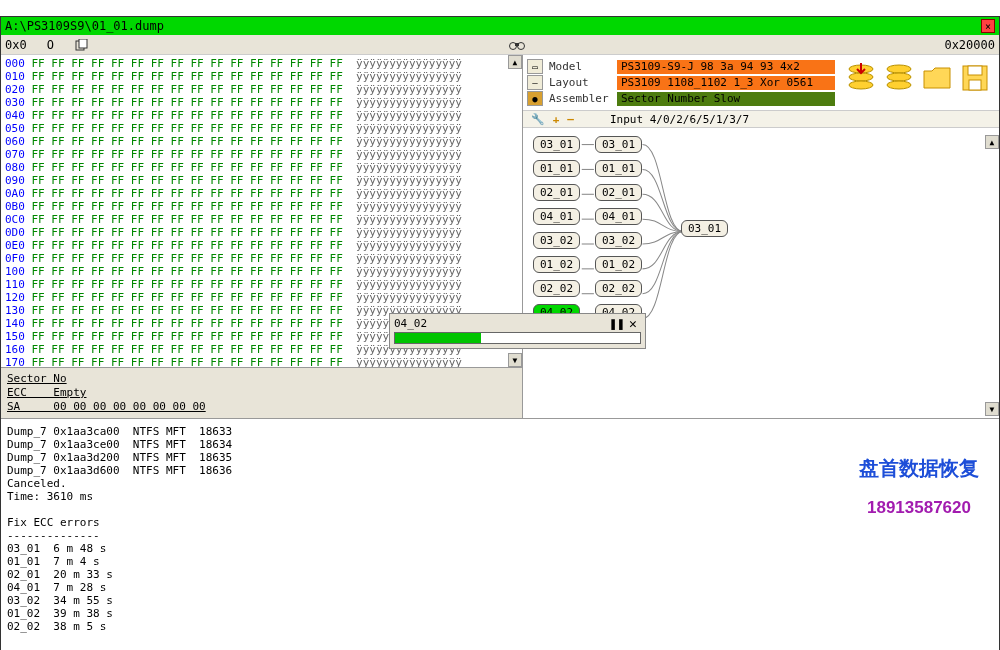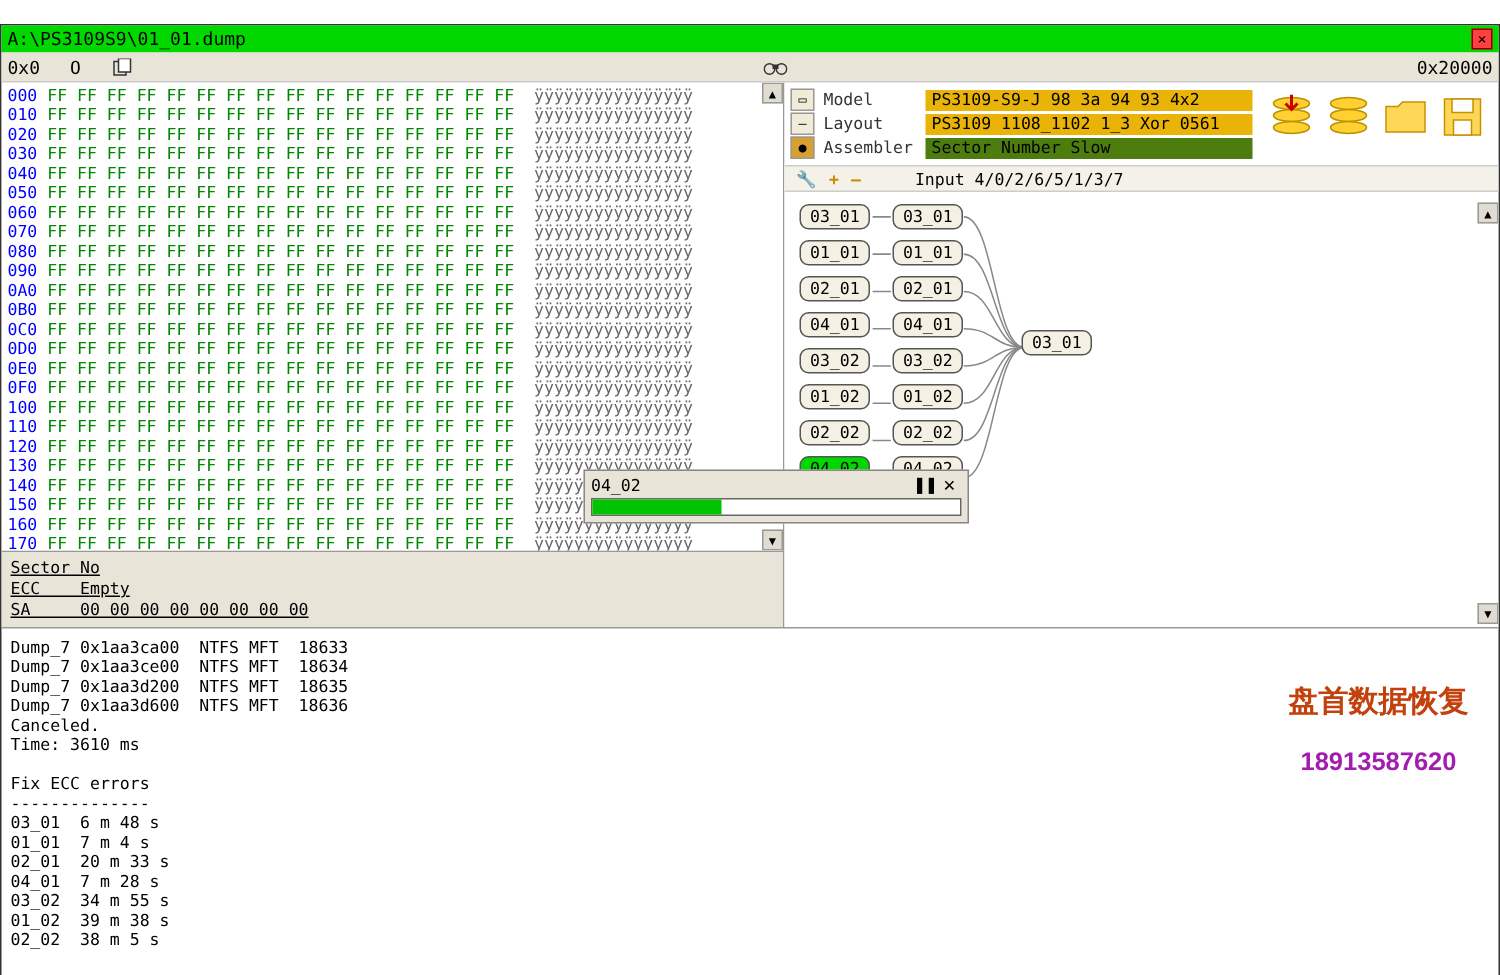--- a/index.html
+++ b/index.html
@@ -19,37 +19,37 @@
 .hex-line .hv { color: #008800; }
 .hex-line .asc { color: #666; }
 .sector { background: #e8e4d8; border-top: 1px solid #999; padding: 4px 6px; font-family: monospace; font-size: 11px; white-space: pre; line-height: 14px; text-decoration: underline; }
 .log { border-top: 1px solid #999; padding: 6px; font-family: monospace; font-size: 11px; white-space: pre; line-height: 13px; position: relative; }
 .rside-toolbar { display: flex; align-items: flex-start; gap: 6px; padding: 4px; }
 .tree-icons { display: flex; flex-direction: column; gap: 1px; }
 .tree-icons .ti { width: 16px; height: 15px; background: #f0ecd8; border: 1px solid #999; display: flex; align-items: center; justify-content: center; font-size: 9px; }
 .props { flex: 1; display: flex; flex-direction: column; gap: 1px; font-size: 11px; }
 .prop-row { display: flex; height: 15px; align-items: center; }
 .prop-row .k { width: 68px; color: #333; }
-.prop-row .v { flex: 1; background: #eab308; padding: 0 4px; height: 14px; line-height: 14px; }
+.prop-row .v { flex: 1; background: #f97316; padding: 0 4px; height: 14px; line-height: 14px; }
 .prop-row.sel .v { background: #4d7c0f; }
 .big-icons { display: flex; gap: 2px; padding: 2px; }
 .big-icons .bi { width: 36px; height: 34px; display: flex; align-items: center; justify-content: center; }
 .strip2 { display: flex; align-items: center; gap: 8px; padding: 2px 8px; border-top: 1px solid #ccc; border-bottom: 1px solid #ccc; background: #f4f2e8; height: 18px; font-size: 11px; }
 .graph { flex: 1; position: relative; padding: 10px; }
 .node { position: absolute; border: 1px solid #555; border-radius: 6px; padding: 1px 6px; font-size: 11px; background: #f4f0e4; font-family: monospace; }
 .node.active { background: #00d800; }
 svg.wires { position: absolute; left: 0; top: 0; width: 100%; height: 100%; pointer-events: none; }
 .progress-float { position: absolute; left: 389px; top: 313px; width: 257px; background: #e8e4d8; border: 1px solid #888; padding: 2px 4px 4px 4px; }
 .progress-float .hd { display: flex; align-items: center; font-size: 11px; height: 14px; }
 .progress-float .hd .lbl { flex: 1; font-family: monospace; }
 .progress-float .hd .btn { width: 16px; height: 14px; display: flex; align-items: center; justify-content: center; font-weight: bold; font-size: 13px; }
 .progress-float .bar { height: 12px; background: #fff; border: 1px solid #666; margin-top: 2px; }
 .progress-float .bar .fill { height: 100%; background: #00c400; width: 35%; }
 .watermark { position: absolute; right: 20px; bottom: 125px; text-align: center; font-family: sans-serif; }
-.watermark .l1 { font-size: 20px; font-weight: bold; color: #c2410c; }
+.watermark .l1 { font-size: 20px; font-weight: bold; color: #1d4ed8; }
 .watermark .l2 { font-size: 17px; font-weight: bold; color: #a21caf; }
 .scrollbtn { position: absolute; right: 0; width: 14px; height: 14px; background: #e0ddd0; border: 1px solid #999; display: flex; align-items: center; justify-content: center; font-size: 8px; }
 </style>
 </head>
 <body>
 
 <div class="window">
   <div class="titlebar">
     <span class="title">A:\PS3109S9\01_01.dump</span>
     <span class="close">×</span>

